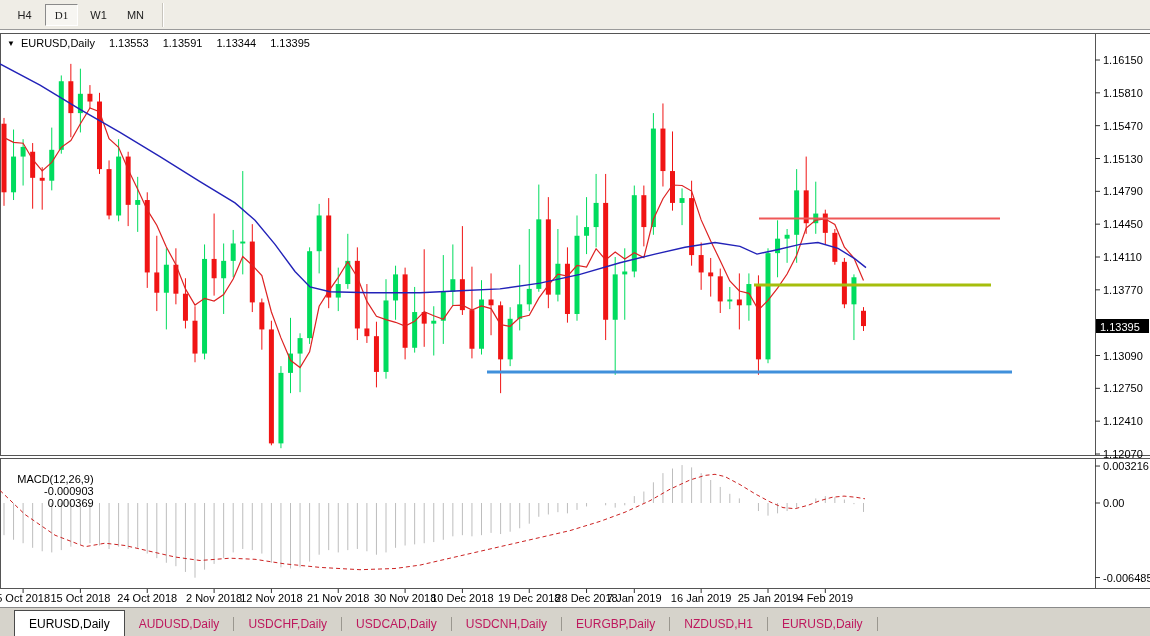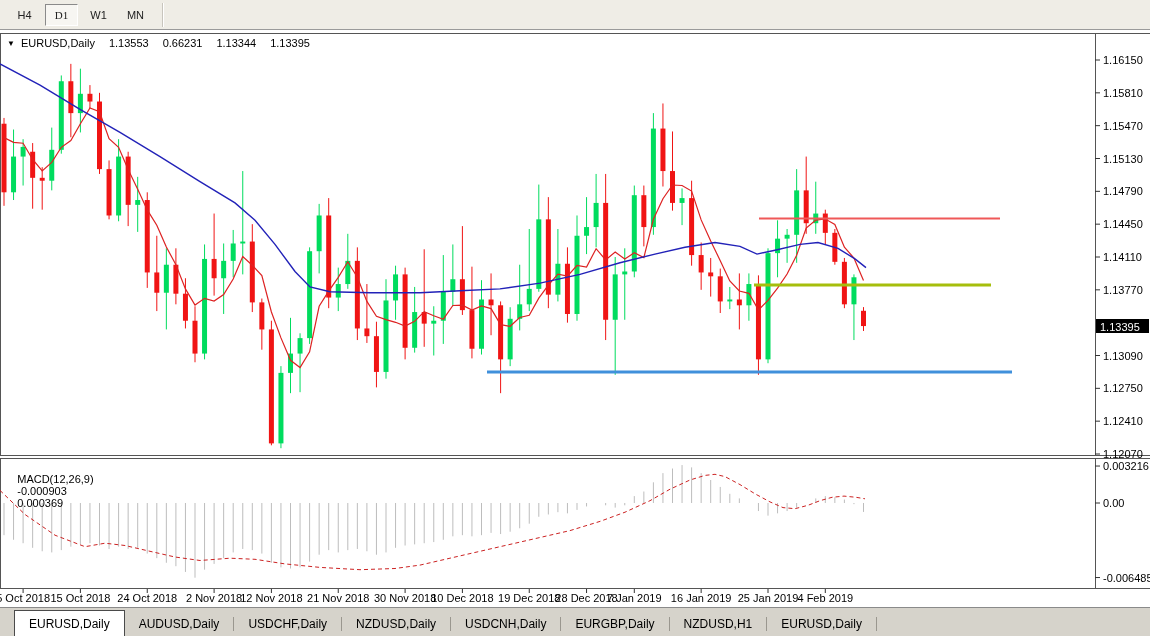--- a/index.html
+++ b/index.html
@@ -1,18 +1,18 @@
 <!DOCTYPE html>
 <html><head>
 <meta charset="utf-8">
 <style>
   * { margin:0; padding:0; box-sizing:border-box; }
   html,body { width:1150px; height:636px; overflow:hidden; background:#fff;
     font-family:"Liberation Sans", sans-serif; }
-  #app { position:relative; width:966px; height:636px; background:#fff; }
+  #app { position:relative; width:966px; height:636px; background:#fff;text-align:right; }
 
   
   .toolbar { position:absolute; left:0; top:0; width:1150px; height:30px;
     background:#efede6; border-bottom:1px solid #9a9a9a; display:flex; align-items:center; z-index:5; }
   .tfbtn { width:33px; height:22px; margin-left:4px; font-size:11px; color:#222;
     display:flex; align-items:center; justify-content:center; background:#efede6;
     border:1px solid #efede6; cursor:default; }
   .tfbtn:first-child { margin-left:8px; }
   .tfbtn.active { background:#f7f6f2; border-top:1px solid #8a8a8a; border-left:1px solid #8a8a8a;
     border-bottom:1px solid #ffffff; border-right:1px solid #ffffff;font-family:Liberation Serif, serif; }
@@ -25,21 +25,21 @@
   .chart-title span.num { margin-left:14px; }
   .macd-label { position:absolute; left:5px; top:461px; font-size:11px; color:#000; z-index:4; white-space:pre; }
   .macd-label span { }
 
   svg#chart-svg { position:absolute; left:0; top:0; z-index:1; }
   svg text { font-family:"Liberation Sans", sans-serif; }
 
   
   .tabbar { position:absolute; left:0; top:607px; width:1150px; height:29px;
     background:#d6d3cb; border-top:1px solid #8a8a8a; display:flex; align-items:flex-end; z-index:5; }
-  .tab { height:24px; padding:0 14px; font-size:12px; color:#000000; display:flex;
+  .tab { height:24px; padding:0 14px; font-size:12px; color:#be185d; display:flex;
     align-items:center; cursor:default; }
   .tab.active { background:#ffffff; border:1px solid #4a4a4a; border-bottom:none; height:26px;
     color:#000; margin-left:14px; margin-bottom:0; }
   .tab-sep { width:1px; height:14px; background:#9a978f; margin-bottom:5px; }
 </style>
 </head>
 <body>
 
 <div id="app">
 
@@ -397,38 +397,38 @@
       <line x1="768" y1="589" x2="768" y2="593" stroke="#333"></line>
       <text x="768" y="602" font-size="11" fill="#000000" text-anchor="middle">25 Jan 2019</text>
       <line x1="825.3000000000001" y1="589" x2="825.3000000000001" y2="593" stroke="#333"></line>
       <text x="825.3000000000001" y="602" font-size="11" fill="#000000" text-anchor="middle">4 Feb 2019</text>
     </svg>
 
   <div class="chart-title">
     <span class="tri">▼</span>
     <span>EURUSD,Daily</span>
     <span class="num">1.13553</span>
-    <span class="num">0.66231</span>
+    <span class="num">1.13591</span>
     <span class="num">1.13344</span>
     <span class="num">1.13395</span>
   </div>
 
   <div class="macd-label">
     <span>MACD(12,26,9)</span>
     <span>-0.000903</span>
     <span>0.000369</span>
   </div>
 
   <div class="tabbar">
     <div class="tab active">EURUSD,Daily</div>
     <div class="tab">AUDUSD,Daily</div>
     <div class="tab-sep"></div>
     <div class="tab">USDCHF,Daily</div>
     <div class="tab-sep"></div>
-    <div class="tab">NZDUSD,Daily</div>
+    <div class="tab">USDCAD,Daily</div>
     <div class="tab-sep"></div>
     <div class="tab">USDCNH,Daily</div>
     <div class="tab-sep"></div>
     <div class="tab">EURGBP,Daily</div>
     <div class="tab-sep"></div>
     <div class="tab">NZDUSD,H1</div>
     <div class="tab-sep"></div>
     <div class="tab">EURUSD,Daily</div>
     <div class="tab-sep"></div>
   </div>

